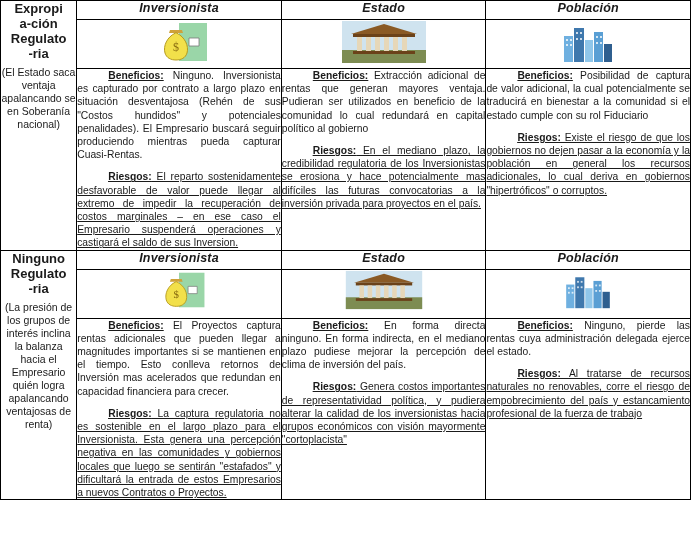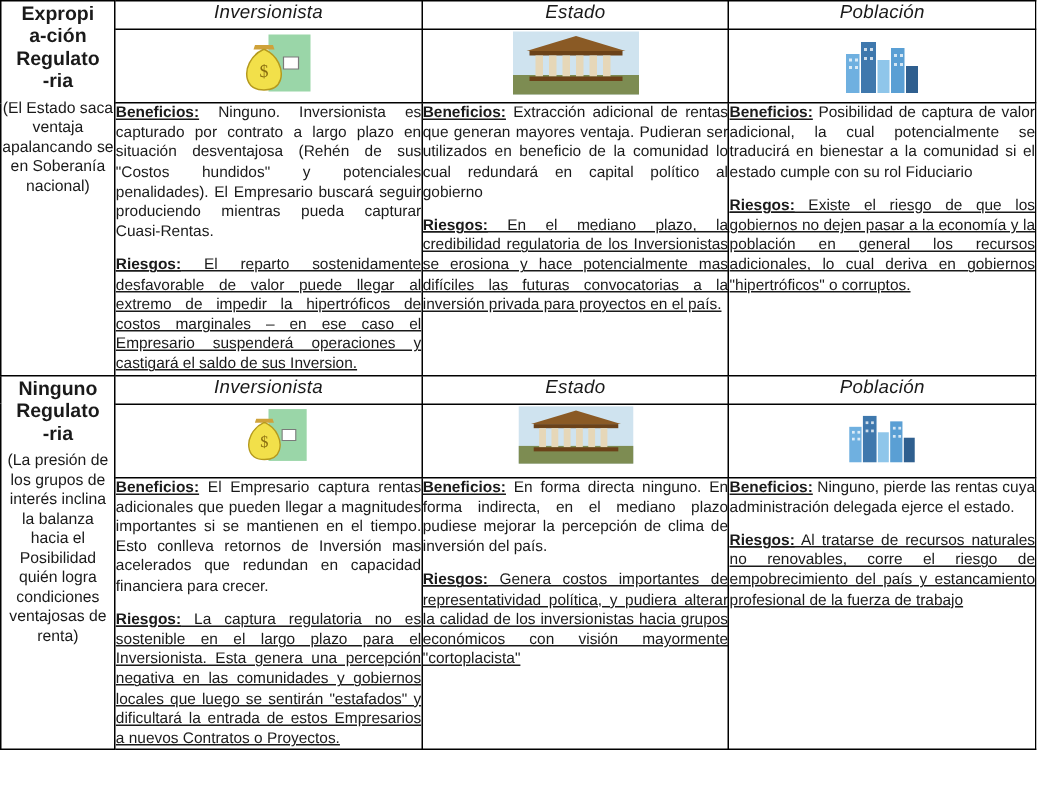--- a/index.html
+++ b/index.html
@@ -31,21 +31,21 @@
   
   .hdr {
     text-align: center;
     vertical-align: middle;
     padding: 2px 0 0 0;
     height: 18px;
   }
   .hdr-label {
     font-size: 12.5px;
     font-style: italic;
-    font-weight: 400;
+    font-weight: 700;
     letter-spacing: .2px;
     line-height: 15px;
   }
   .icon-cell {
     text-align: center;
     vertical-align: middle;
     height: 48px;
     padding: 0;
   }
   .icon-wrap {
@@ -77,20 +77,21 @@
     padding: 6px 6px 6px 7px;
     font-size: 10.3px;
     line-height: 13.2px;
     text-align: justify;
   }
   .para { margin: 0 0 9px 0; }
   .para:last-child { margin-bottom: 0; text-decoration: underline; }
   .lbl {
     font-weight: 700;
     text-decoration: underline;
+    margin-left: 31px;
   }
   .txt { }
 </style>
 </head>
 <body>
 
 <table class="matrix">
   <colgroup>
     <col class="col-row-head">
     <col class="col-body">
@@ -179,21 +180,21 @@
         </span>
       </td>
     </tr>
 
     <tr>
       <td class="content">
         <p class="para">
           <span class="lbl">Beneficios:</span><span class="txt"> Ninguno. Inversionista es capturado por contrato a largo plazo en situación desventajosa (Rehén de sus "Costos hundidos" y potenciales penalidades).  El Empresario buscará seguir produciendo mientras pueda capturar Cuasi-Rentas.</span>
         </p>
         <p class="para">
-          <span class="lbl">Riesgos:</span><span class="txt"> El reparto sostenidamente desfavorable de valor puede llegar al extremo de impedir  la hipertróficos de costos marginales – en ese caso el Empresario suspenderá operaciones y castigará el saldo de sus Inversion.</span>
+          <span class="lbl">Riesgos:</span><span class="txt"> El reparto sostenidamente desfavorable de valor puede llegar al extremo de impedir  la recuperación de costos marginales – en ese caso el Empresario suspenderá operaciones y castigará el saldo de sus Inversion.</span>
         </p>
       </td>
       <td class="content">
         <p class="para">
           <span class="lbl">Beneficios:</span><span class="txt">  Extracción adicional de rentas que generan mayores ventaja. Pudieran ser utilizados en beneficio de la comunidad lo cual redundará en capital político al gobierno</span>
         </p>
         <p class="para">
           <span class="lbl">Riesgos:</span><span class="txt">  En el mediano plazo, la credibilidad regulatoria de los Inversionistas se erosiona y hace potencialmente mas difíciles las futuras convocatorias a la inversión privada para proyectos en el país.</span>
         </p>
       </td>
@@ -207,21 +208,21 @@
       </td>
     </tr>
 
     <tr>
       <td rowspan="3" class="rowhead">
         <div class="rowhead-title">
           <div>Ninguno</div>
           <div>Regulato</div>
           <div>-ria</div>
         </div>
-        <div class="rowhead-sub">(La presión de los grupos de interés inclina la balanza hacia el Posibilidad quién logra condiciones ventajosas de renta)</div>
+        <div class="rowhead-sub">(La presión de los grupos de interés inclina la balanza hacia el Empresario quién logra apalancando ventajosas de renta)</div>
       </td>
       <td class="hdr">
         <div class="hdr-label">Inversionista</div>
       </td>
       <td class="hdr">
         <div class="hdr-label">Estado</div>
       </td>
       <td class="hdr">
         <div class="hdr-label">Población</div>
       </td>
@@ -283,21 +284,21 @@
                 <rect x="39" y="22" width="2" height="2"></rect>
             </g>
           </svg>
         </span>
       </td>
     </tr>
 
     <tr>
       <td class="content">
         <p class="para">
-          <span class="lbl">Beneficios:</span><span class="txt">  El Empresario captura rentas adicionales que pueden llegar a magnitudes importantes si se mantienen en el tiempo. Esto conlleva retornos de Inversión mas acelerados que redundan en capacidad financiera para crecer.</span>
+          <span class="lbl">Beneficios:</span><span class="txt">  El Proyectos captura rentas adicionales que pueden llegar a magnitudes importantes si se mantienen en el tiempo. Esto conlleva retornos de Inversión mas acelerados que redundan en capacidad financiera para crecer.</span>
         </p>
         <p class="para">
           <span class="lbl">Riesgos:</span><span class="txt">  La captura regulatoria no es sostenible en el largo plazo para el Inversionista. Esta genera una percepción negativa en las comunidades y gobiernos locales que luego se sentirán "estafados" y dificultará la entrada de estos Empresarios a nuevos Contratos o Proyectos.</span>
         </p>
       </td>
       <td class="content">
         <p class="para">
           <span class="lbl">Beneficios:</span><span class="txt">  En forma directa ninguno. En forma indirecta, en el mediano plazo pudiese  mejorar la percepción de clima de inversión  del país.</span>
         </p>
         <p class="para">

